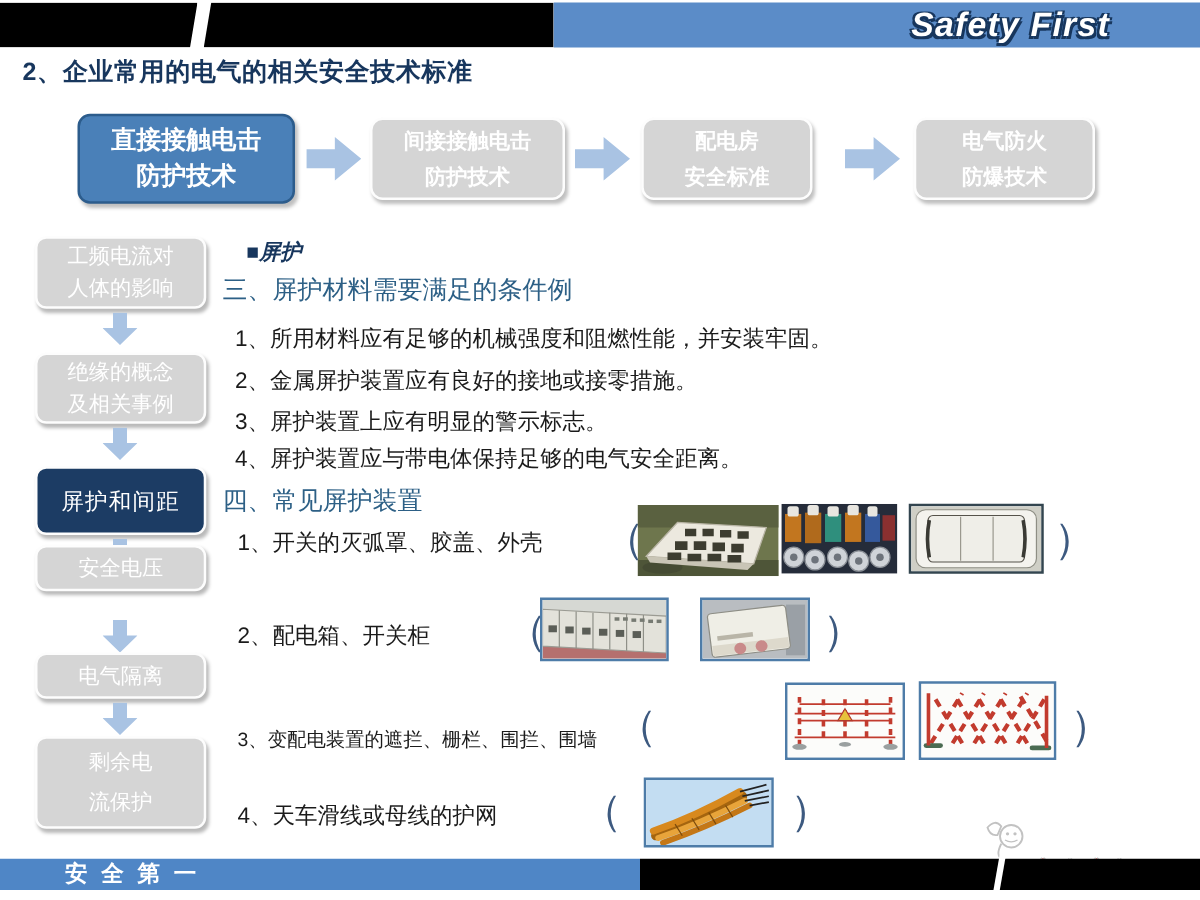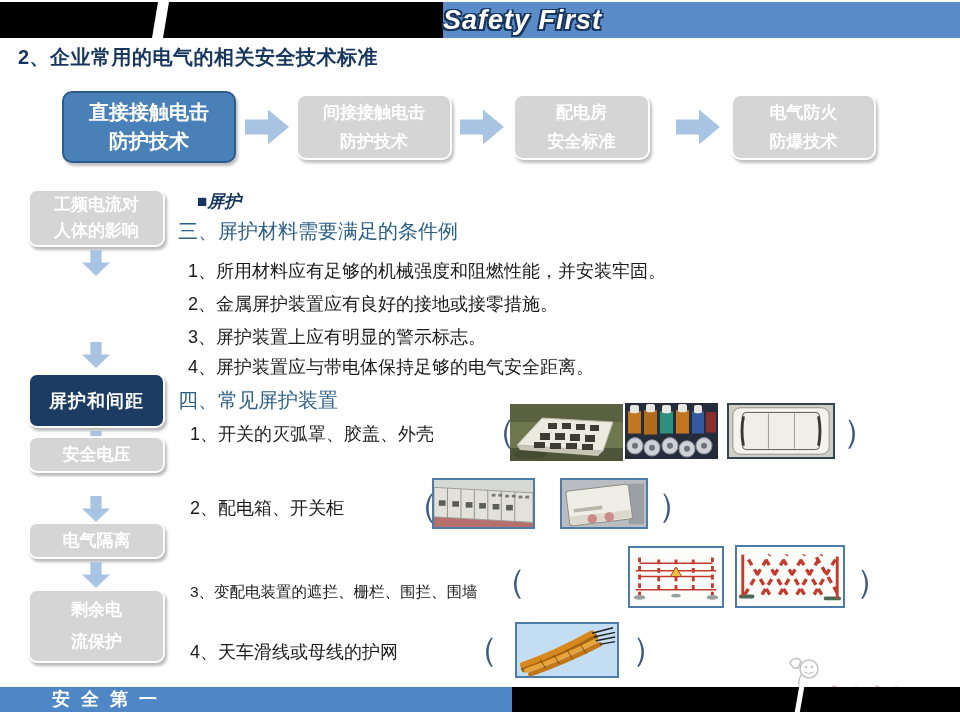--- a/index.html
+++ b/index.html
@@ -6,42 +6,42 @@
   .slide{position:relative;width:960px;height:720px;background:#ffffff;overflow:hidden;
          font-family:"Liberation Sans","DejaVu Sans",sans-serif;}
 
   
   .hbar-black1{position:absolute;left:0;top:2px;width:158px;height:36px;background:#000;
                clip-path:polygon(0 0,100% 0,calc(100% - 6px) 100%,0 100%);}
   .hbar-black2{position:absolute;left:163px;top:2px;width:280px;height:36px;background:#000;
                clip-path:polygon(6px 0,100% 0,100% 100%,0 100%);}
   .hbar-blue{position:absolute;left:443px;top:2px;width:517px;height:36px;background:#5b8cc8;
              color:#fff;font-style:italic;font-weight:bold;font-size:27px;line-height:36px;
-             text-align:left;padding-right:32px;box-sizing:border-box;letter-spacing:1px;
+             text-align:right;padding-right:72px;box-sizing:border-box;letter-spacing:1px;
              text-shadow:-2px -1px 0 #17365d,2px -1px 0 #17365d,-2px 2px 0 #17365d,2px 2px 0 #17365d;}
 
   .page-title{position:absolute;left:18px;top:44px;font-size:20px;font-weight:bold;
               color:#17365d;letter-spacing:0.5px;}
 
   
   .flow-tab{position:absolute;border-radius:10px;background:#d5d5d5;color:#fff;font-weight:bold;
             text-align:center;white-space:pre-line;box-shadow:2px 3px 3px rgba(0,0,0,0.25);
             border:2px solid #fdfdfd;display:flex;align-items:center;justify-content:center;
             font-size:17px;line-height:29px;box-sizing:border-box;}
   .ft1{left:62px;top:91px;width:174px;height:72px;background:#4a80b8;border:2px solid #2c5c8c;font-size:20px;}
   .ft2{left:296px;top:94px;width:156px;height:66px;}
   .ft3{left:513px;top:94px;width:137px;height:66px;}
   .ft4{left:731px;top:94px;width:145px;height:66px;}
   .flow-arrow{position:absolute;width:44px;height:38px;background:#a9c3e3;
               clip-path:polygon(0 30%,52% 30%,52% 4%,100% 50%,52% 96%,52% 70%,0 70%);}
   .fa1{left:245px;top:108px;}.fa2{left:460px;top:108px;}.fa3{left:676px;top:108px;}
 
   
   .side-box{position:absolute;left:28px;width:137px;background:#d5d5d5;border:2px solid #fdfdfd;
-            border-radius:9px;box-shadow:2px 3px 3px rgba(0,0,0,0.28);color:#fff;font-weight:bold;
+            border-radius:9px;box-shadow:2px 3px 3px rgba(0,0,0,0.28);color:#fff;font-weight:normal;
             text-align:center;white-space:pre-line;display:flex;align-items:center;justify-content:center;
             font-size:17px;line-height:26px;box-sizing:border-box;}
   .sb1{top:189px;height:58px;}
   .sb2{top:282px;height:57px;}
   .sb3{top:373px;height:55px;background:#1c3c64;font-size:18px;letter-spacing:1px;}
   .sb4{top:436px;height:37px;}
   .sb5{top:522px;height:37px;}
   .sb6{top:589px;height:74px;line-height:32px;}
   .side-arrow{position:absolute;left:82px;width:28px;height:26px;background:#a9c3e3;
               clip-path:polygon(30% 0,70% 0,70% 48%,100% 48%,50% 100%,0 48%,30% 48%);}
@@ -108,20 +108,22 @@
   <div class="flow-arrow fa2"></div>
   <div class="flow-tab ft3">配电房
 安全标准</div>
   <div class="flow-arrow fa3"></div>
   <div class="flow-tab ft4">电气防火
 防爆技术</div>
 
   <div class="side-box sb1">工频电流对
 人体的影响</div>
   <div class="side-arrow sa1"></div>
+  <div class="side-box sb2">绝缘的概念
+及相关事例</div>
   <div class="side-arrow sa2"></div>
   <div class="side-box sb3">屏护和间距</div>
   <div class="side-arrow sa3"></div>
   <div class="side-box sb4">安全电压</div>
   <div class="side-arrow sa4"></div>
   <div class="side-box sb5">电气隔离</div>
   <div class="side-arrow sa5"></div>
   <div class="side-box sb6">剩余电
 流保护</div>
 

